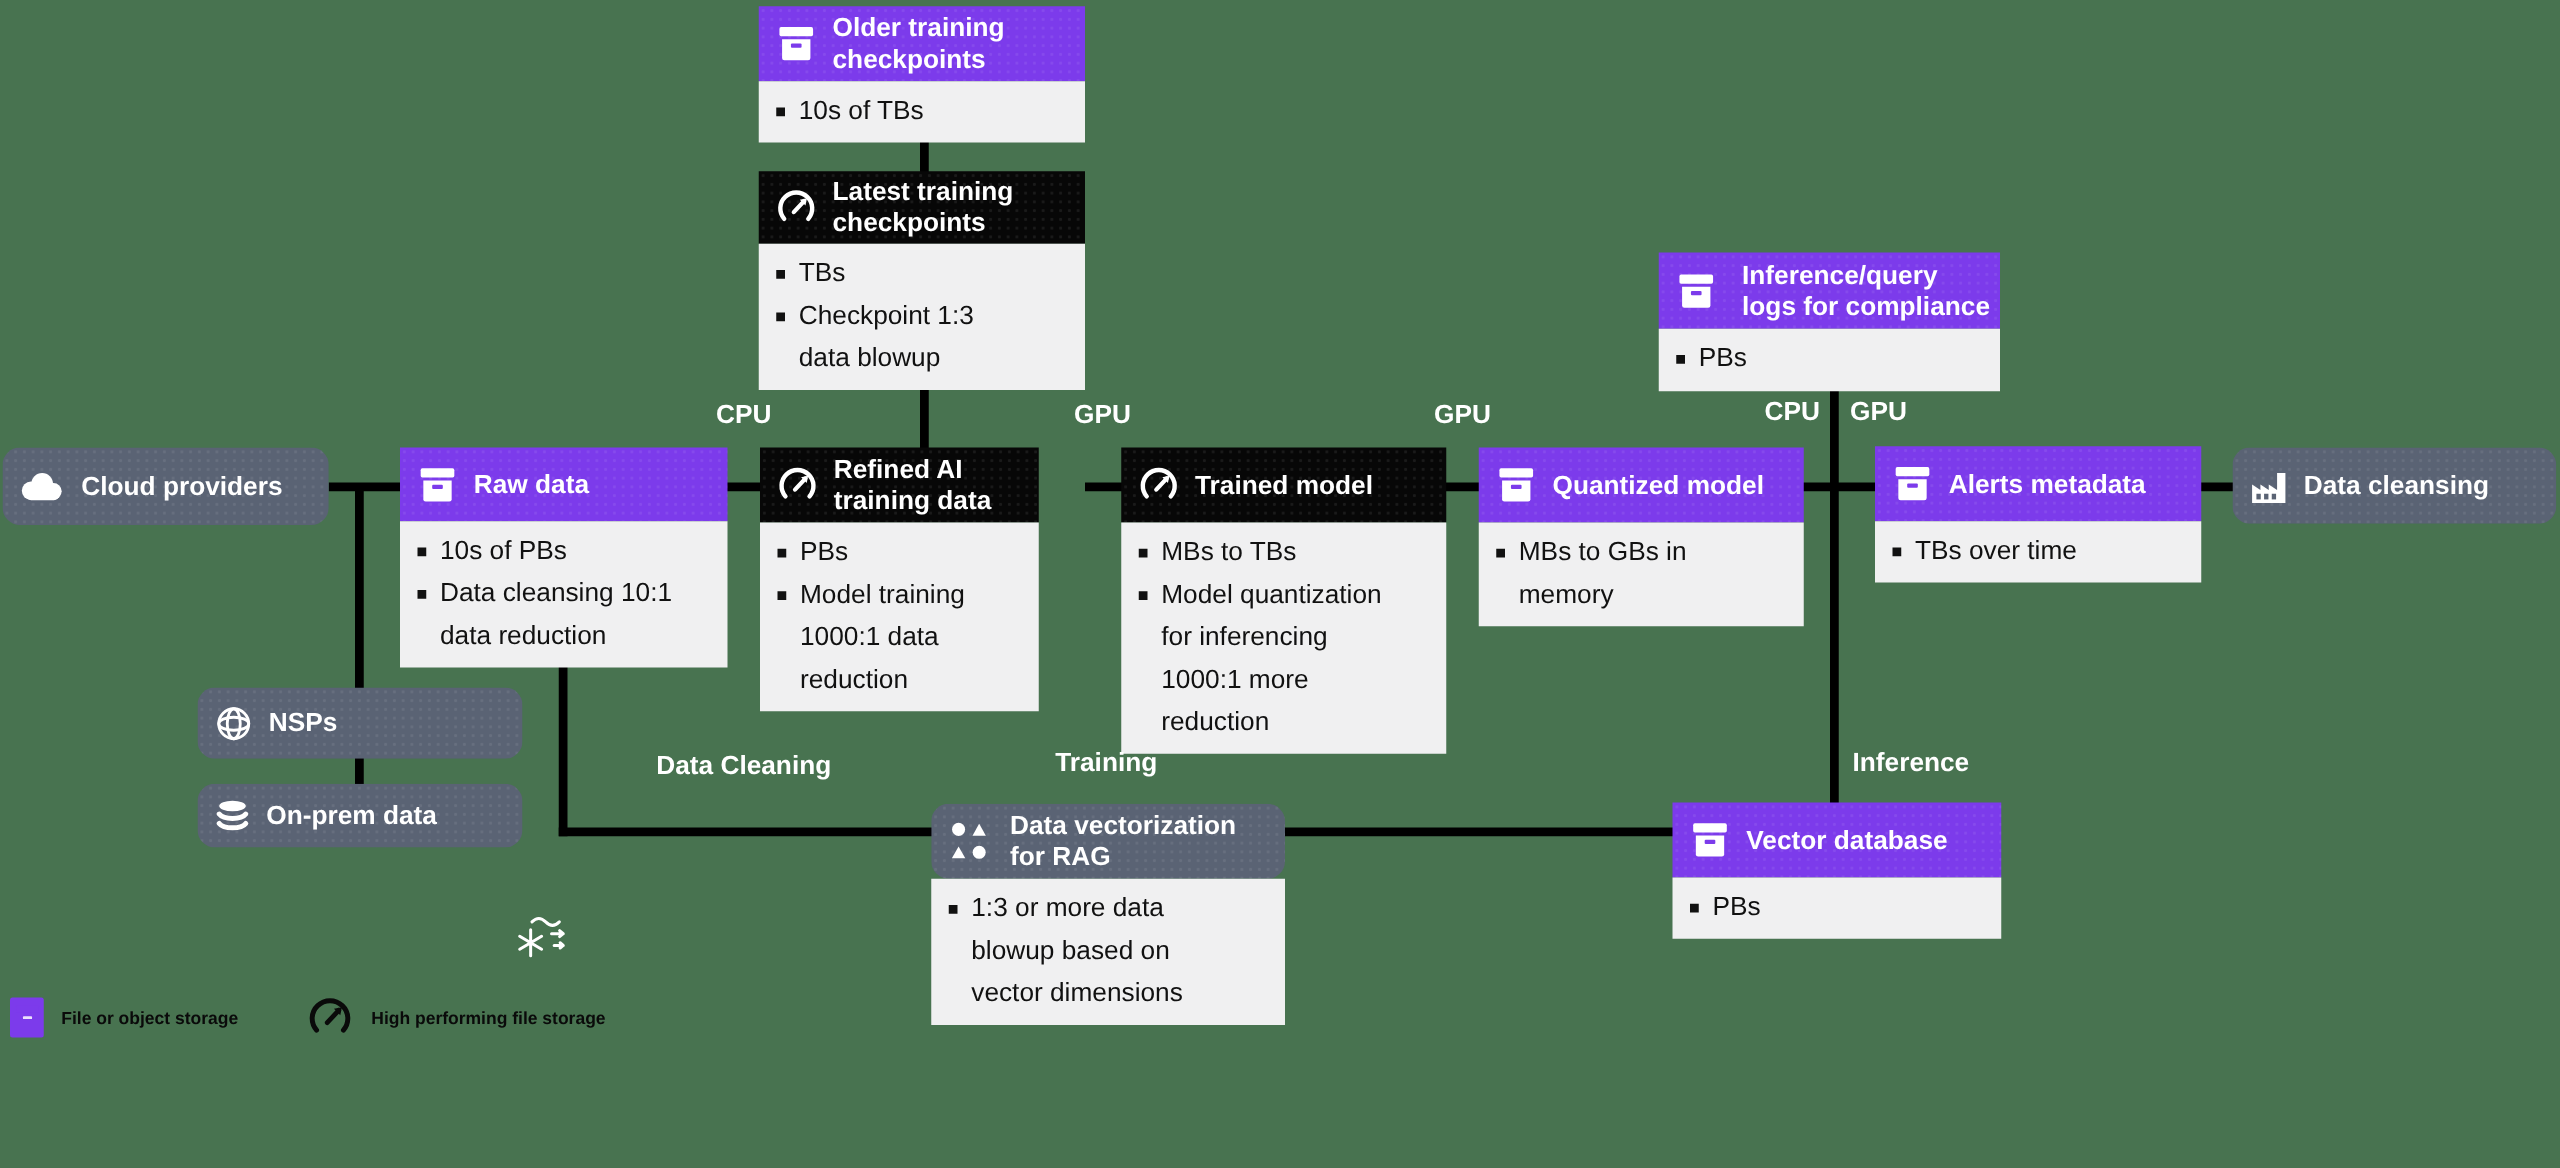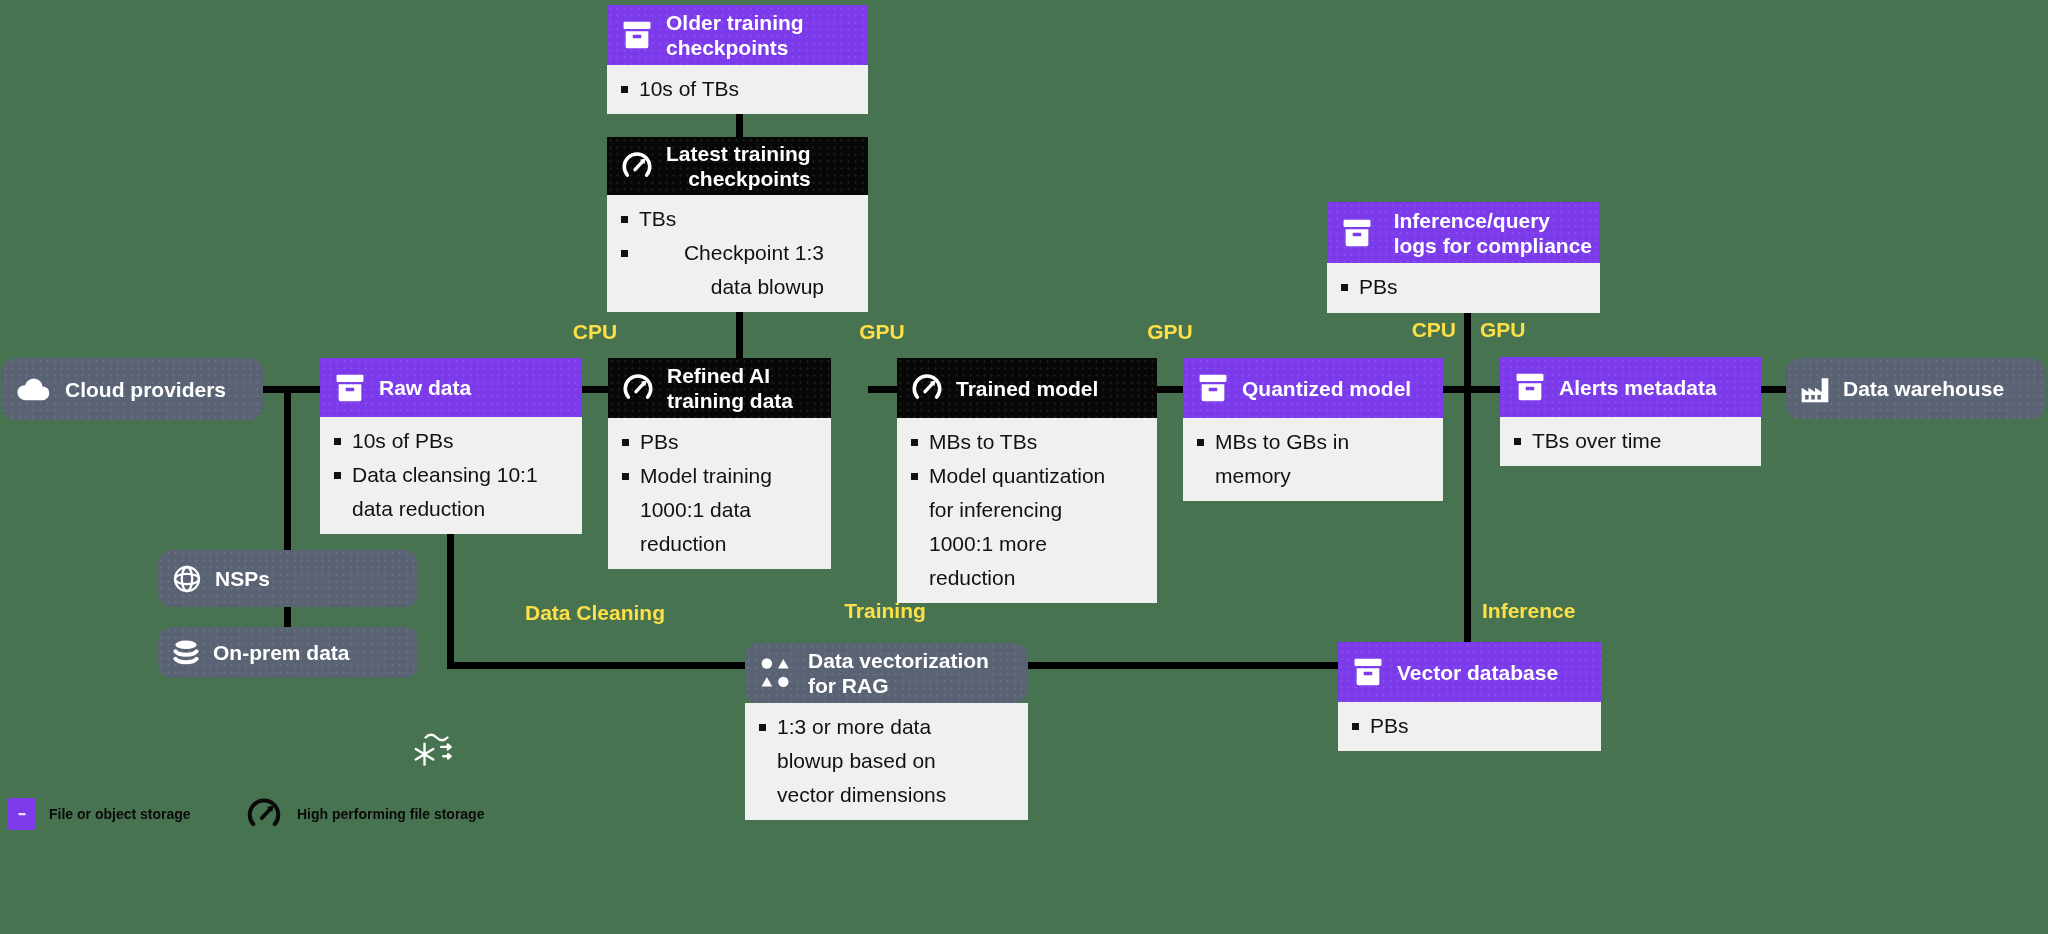--- a/index.html
+++ b/index.html
@@ -22,21 +22,21 @@
   .body{background:#F0F0F1;color:#111;font-size:21px;line-height:34px;padding:7px 14px 8px 14px;}
   .bullet{display:flex;gap:11px;}
   .sq{width:7px;height:7px;background:#111;margin-top:14px;flex:none;}
   .icon{flex:none;display:flex;align-items:center;justify-content:center;}
   .icon svg{display:block;}
   .bar-purple .slot{fill:#7C3BEB;}
   .legend-archive .slot{fill:#7C3BEB;}
   .win{fill:#5A6374;}
 
   
-  .flabel{position:absolute;z-index:2;color:#fde047;font-weight:bold;font-size:21px;}
+  .flabel{position:absolute;z-index:2;color:#ffffff;font-weight:bold;font-size:21px;}
   .center{text-align:center;}
   .right{text-align:right;}
 
   
   .legend-item{position:absolute;display:flex;align-items:center;gap:14px;z-index:2;
                color:#0a0a0a;font-weight:bold;font-size:14px;}
   .legend-archive{width:27px;height:32px;background:#7C3BEB;border-radius:2px;position:relative;
                   display:flex;align-items:center;justify-content:center;}
 </style>
 </head>
@@ -135,21 +135,21 @@
 checkpoints</span>
     </div>
     <div class="body" style="min-height:33px;">
       <div class="bullet">
           <span class="sq"></span>
           <span>10s of TBs</span>
         </div>
     </div>
   </div>
 
-  <div class="node" style="left:607px;top:137px;width:261px;text-align:right;">
+  <div class="node" style="left:607px;top:137px;width:261px;">
     <div class="bar bar-black" style="height:58px;">
       <span class="icon">
         <svg width="34" height="34" viewBox="0 0 24 24" style="color:#fff;">
           <path d="M5.2 18.4a9 9 0 1 1 13.6 0" fill="none" stroke="currentColor" stroke-width="2.5" stroke-linecap="round"></path>
           <path d="M10.6 14.6 16.4 8.4" stroke="currentColor" stroke-width="2.4" stroke-linecap="round"></path>
           <path d="M18 6.8l-4 .8 3.2 3.2z" fill="currentColor"></path>
         </svg>
       </span>
       <span class="bar-title">Latest training
 checkpoints</span>
@@ -274,21 +274,21 @@
   <div class="node" style="left:1786px;top:358px;width:259px;">
     <div class="bar bar-slate" style="height:61px;">
       <span class="icon">
         <svg width="32" height="30" viewBox="0 0 24 22">
           <path d="M2 21V10l5 3.3V10l5 3.3V10l5 3.3V3h5v18z" fill="#fff"></path>
           <rect class="win" x="4.6" y="15.5" width="2.6" height="3.4"></rect>
           <rect class="win" x="9.2" y="15.5" width="2.6" height="3.4"></rect>
           <rect class="win" x="13.8" y="15.5" width="2.6" height="3.4"></rect>
         </svg>
       </span>
-      <span class="bar-title">Data warehouse</span>
+      <span class="bar-title">Data cleansing</span>
     </div>
   </div>
 
   <div class="node" style="left:745px;top:643px;width:283px;">
     <div class="bar bar-slate" style="height:60px;">
       <span class="icon">
         <svg width="38" height="36" viewBox="0 0 24 22" fill="#fff">
           <circle cx="5.6" cy="5" r="3.3"></circle>
           <path d="M12.6 8.2 16 2.2l3.4 6z"></path>
           <path d="M2.2 19.6 5.6 13.6l3.4 6z"></path>

